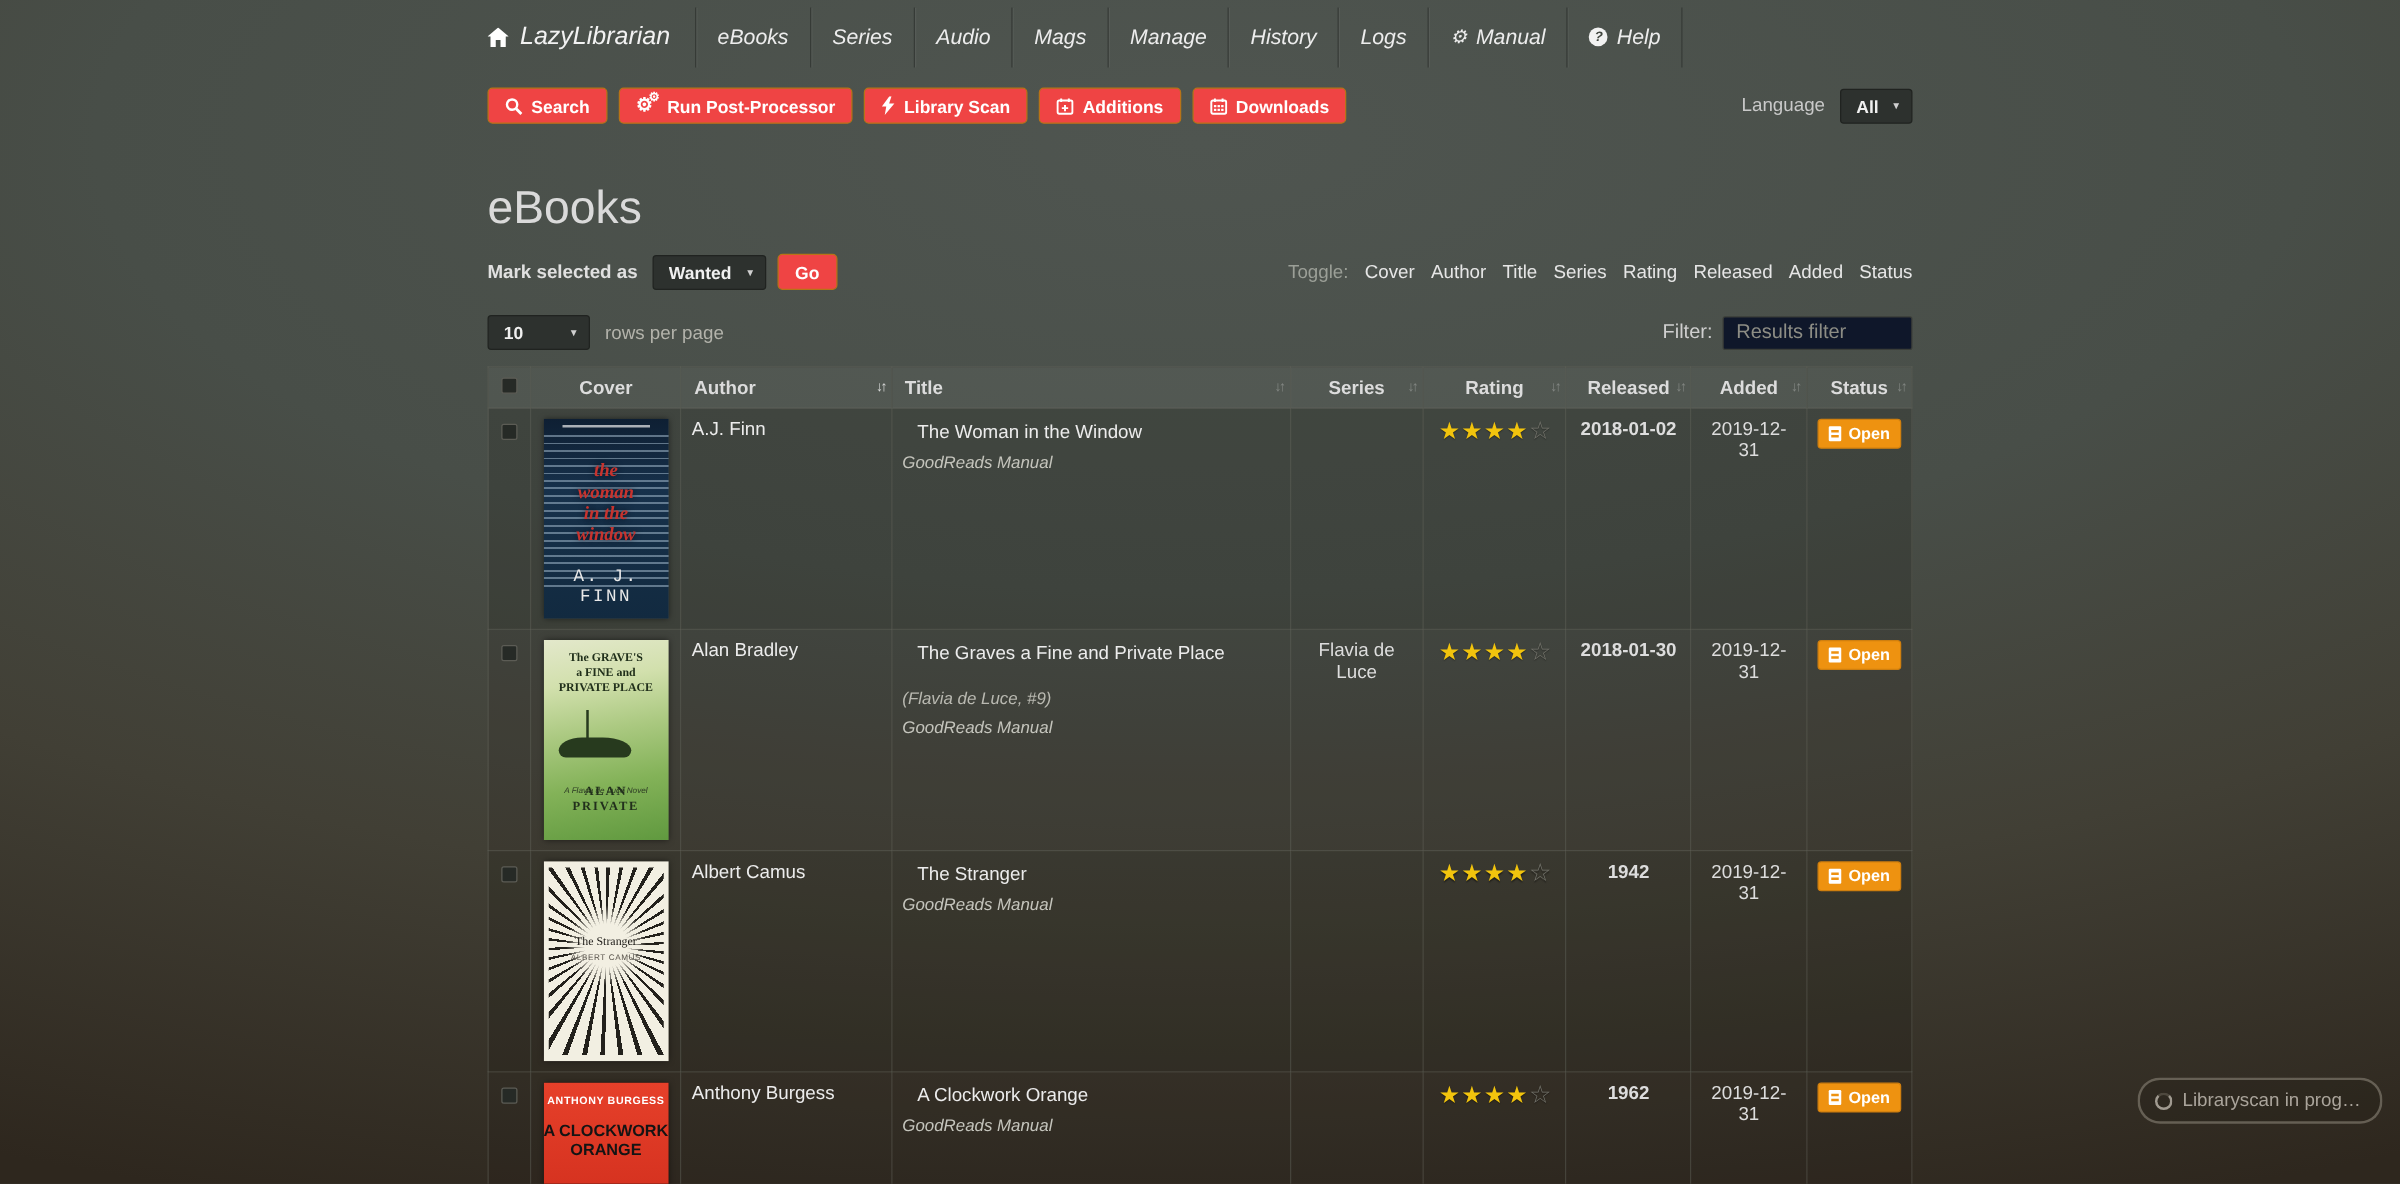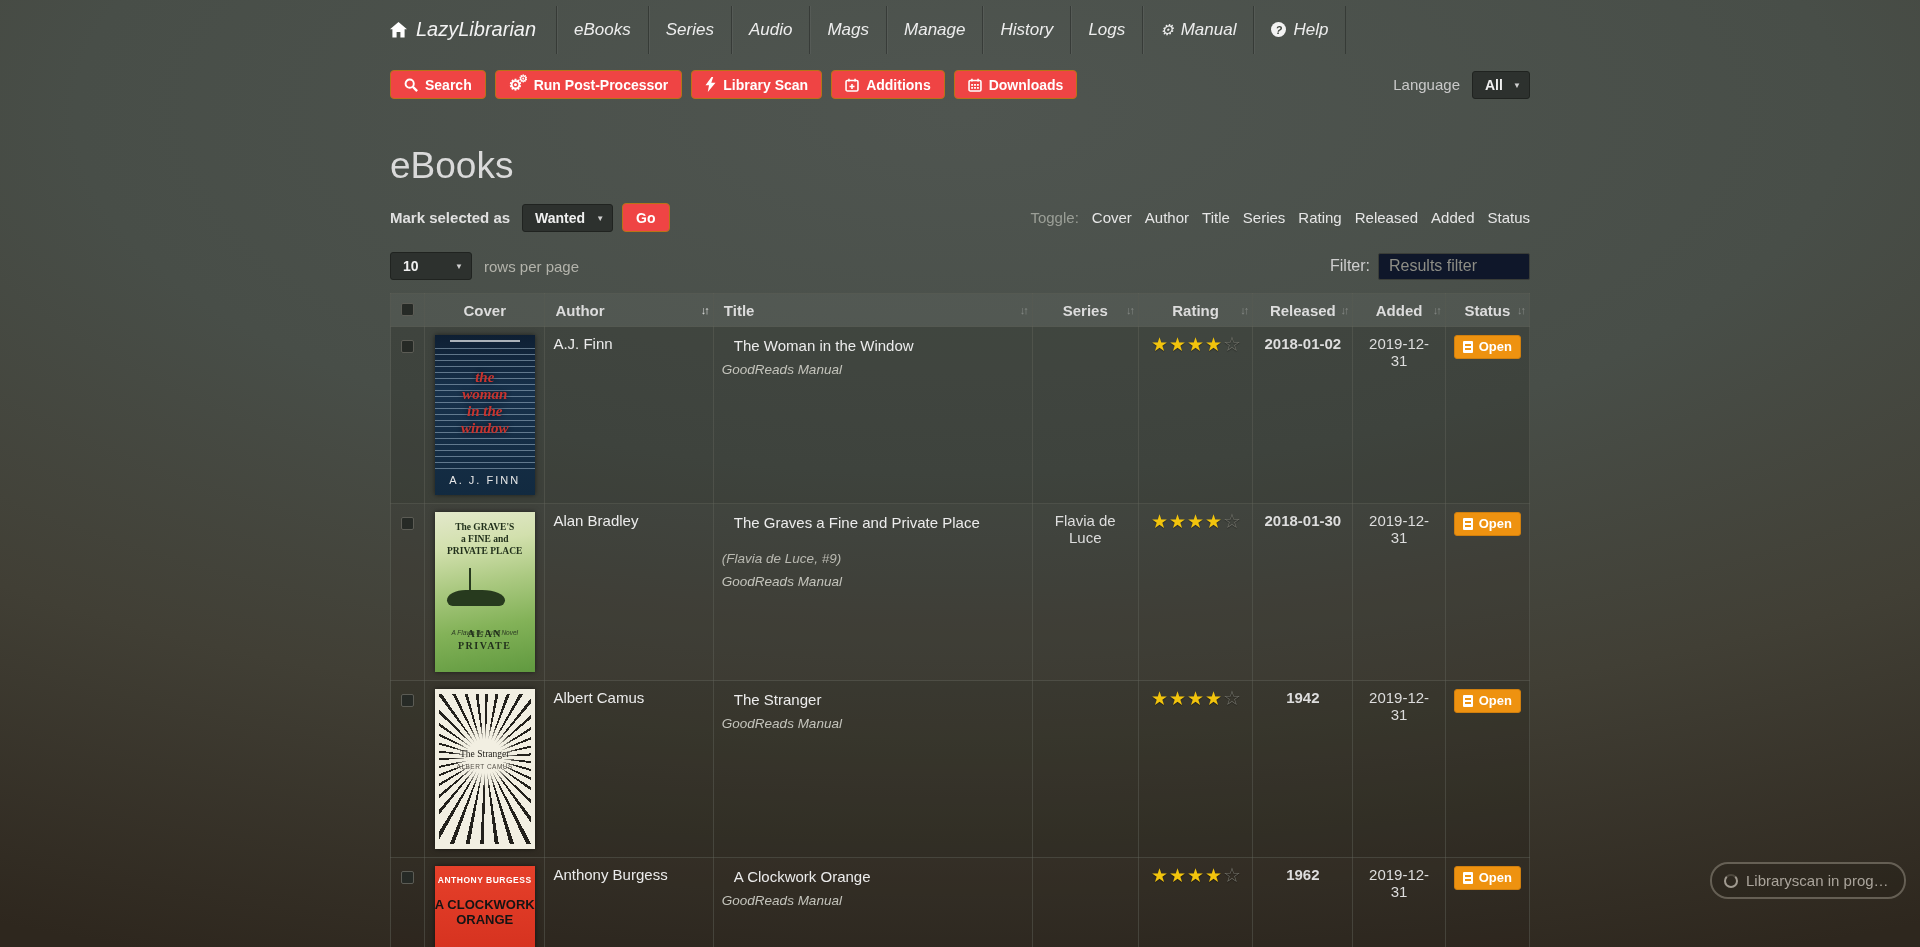--- a/index.html
+++ b/index.html
@@ -94,21 +94,21 @@
   .cv { position:absolute; inset:0; }
 
   .cv-woman { background:linear-gradient(#0e1f33, #17314b 35%, #122a40); }
   .cv-woman .blinds { position:absolute; left:0; right:0; top:13px; bottom:24px;
     background:repeating-linear-gradient(to bottom, rgba(173,196,214,0.5) 0 1.5px, rgba(20,40,60,0) 1.5px 6px); }
   .cv-woman .blurb-bar { position:absolute; top:5px; left:15%; width:70%; height:2px; background:rgba(255,255,255,0.65); }
   .cv-woman .wtitle { position:relative; margin-top:34px; text-align:center; color:#c8332e;
     font-family:"Liberation Serif", serif; font-style:italic; font-weight:bold; font-size:15px; line-height:17px;
     text-shadow:0 0 5px rgba(5,15,28,0.9); }
   .cv-woman .wauthor { position:absolute; bottom:9px; width:100%; text-align:center; color:#e9e9e9;
-    font-family:Liberation Sans, sans-serif; font-size:11px; letter-spacing:2px; }
+    font-family:Liberation Mono, monospace; font-size:14px; letter-spacing:2px; }
 
   .cv-graves { background:linear-gradient(170deg, #e3e8cb 0%, #d2e0ad 22%, #abc981 45%, #83b258 70%, #60993f 100%); }
   .cv-graves .gtitle { margin-top:9px; text-align:center; color:#21301b; font-family:"Liberation Serif", serif;
     font-weight:bold; font-size:9.5px; line-height:12px; }
   .cv-graves .boat { position:absolute; left:12px; top:78px; width:58px; height:16px; background:#273a1e;
     border-radius:45% 55% 8px 8px / 90% 90% 8px 8px; }
   .cv-graves .mast { position:absolute; left:34px; top:56px; width:2px; height:24px; background:#273a1e; }
   .cv-graves .gnote { position:absolute; bottom:36px; width:100%; text-align:center; font-style:italic;
     font-size:6.5px; color:#2c3a24; }
   .cv-graves .gauthor { position:absolute; bottom:20px; width:100%; text-align:center; color:#22301c;

